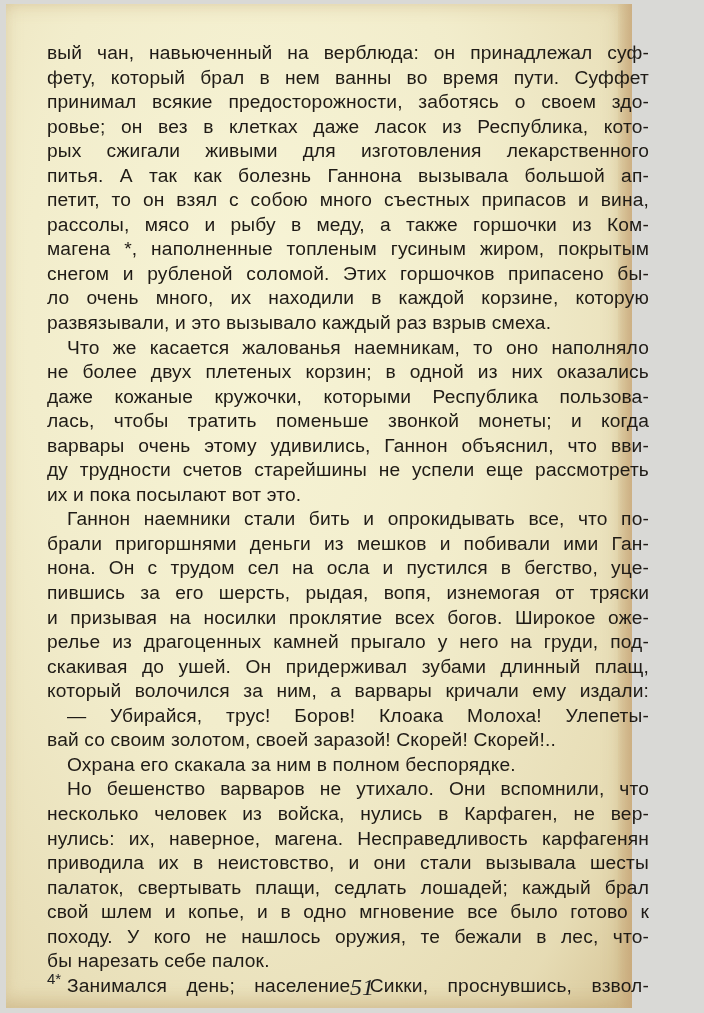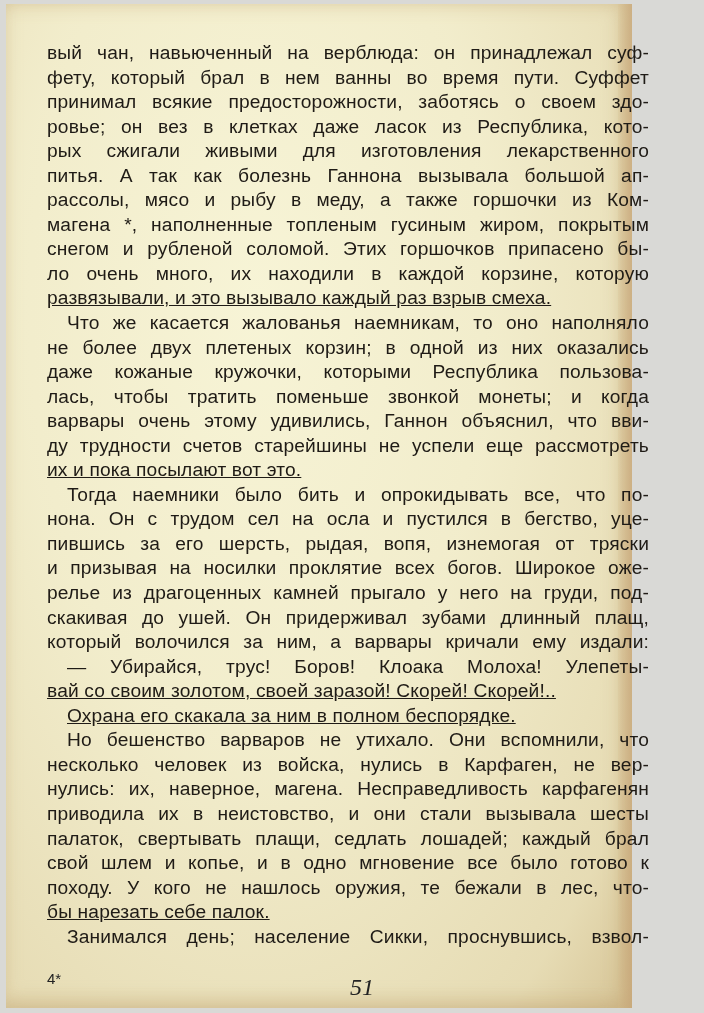--- a/index.html
+++ b/index.html
@@ -26,21 +26,21 @@
     font-family: "Liberation Sans", "DejaVu Sans", sans-serif;
     font-size: 19.2px;
     line-height: 24.55px;
     letter-spacing: 0.15px;
   }
   .line {
     display: block; white-space: nowrap;
     text-align: justify; text-align-last: justify;
     height: 24.55px;
   }
-  .line.last { text-align-last: left; text-decoration: underline; }
+  .line.last { text-align-last: left; }
   .line.indent { padding-left: 20px; }
   .footer-sig {
     position: absolute; left: 41px; top: 966px;
     font-family: "Liberation Sans", sans-serif; font-size: 15px; color: #222;
   }
   .page-num {
     position: absolute; left: 344px; top: 970px;
     font-family: "Liberation Serif", serif; font-style: italic; font-size: 24px; color: #222;
   }
 </style>
@@ -49,33 +49,35 @@
 
 <div class="page">
   <div class="edge-strip"></div>
   <div class="text" id="text-block">
       <span class="line">вый чан, навьюченный на верблюда: он принадлежал суф-</span>
       <span class="line">фету, который брал в нем ванны во время пути. Суффет</span>
       <span class="line">принимал всякие предосторожности, заботясь о своем здо-</span>
       <span class="line">ровье; он вез в клетках даже ласок из Республика, кото-</span>
       <span class="line">рых сжигали живыми для изготовления лекарственного</span>
       <span class="line">питья. А так как болезнь Ганнона вызывала большой ап-</span>
+      <span class="line">петит, то он взял с собою много съестных припасов и вина,</span>
       <span class="line">рассолы, мясо и рыбу в меду, а также горшочки из Ком-</span>
       <span class="line">магена *, наполненные топленым гусиным жиром, покрытым</span>
       <span class="line">снегом и рубленой соломой. Этих горшочков припасено бы-</span>
       <span class="line">ло очень много, их находили в каждой корзине, которую</span>
       <span class="line last">развязывали, и это вызывало каждый раз взрыв смеха.</span>
       <span class="line indent">Что же касается жалованья наемникам, то оно наполняло</span>
       <span class="line">не более двух плетеных корзин; в одной из них оказались</span>
       <span class="line">даже кожаные кружочки, которыми Республика пользова-</span>
       <span class="line">лась, чтобы тратить поменьше звонкой монеты; и когда</span>
       <span class="line">варвары очень этому удивились, Ганнон объяснил, что вви-</span>
       <span class="line">ду трудности счетов старейшины не успели еще рассмотреть</span>
       <span class="line last">их и пока посылают вот это.</span>
-      <span class="line indent">Тогда наемники было бить и опрокидывать все, что по-</span>
+      <span class="line indent">Ганнон наемники стали бить и опрокидывать все, что по-</span>
+      <span class="line">брали пригоршнями деньги из мешков и побивали ими Ган-</span>
       <span class="line">нона. Он с трудом сел на осла и пустился в бегство, уце-</span>
       <span class="line">пившись за его шерсть, рыдая, вопя, изнемогая от тряски</span>
       <span class="line">и призывая на носилки проклятие всех богов. Широкое оже-</span>
       <span class="line">релье из драгоценных камней прыгало у него на груди, под-</span>
       <span class="line">скакивая до ушей. Он придерживал зубами длинный плащ,</span>
       <span class="line">который волочился за ним, а варвары кричали ему издали:</span>
       <span class="line indent">— Убирайся, трус! Боров! Клоака Молоха! Улепеты-</span>
       <span class="line last">вай со своим золотом, своей заразой! Скорей! Скорей!..</span>
       <span class="line indent last">Охрана его скакала за ним в полном беспорядке.</span>
       <span class="line indent">Но бешенство варваров не утихало. Они вспомнили, что</span>

